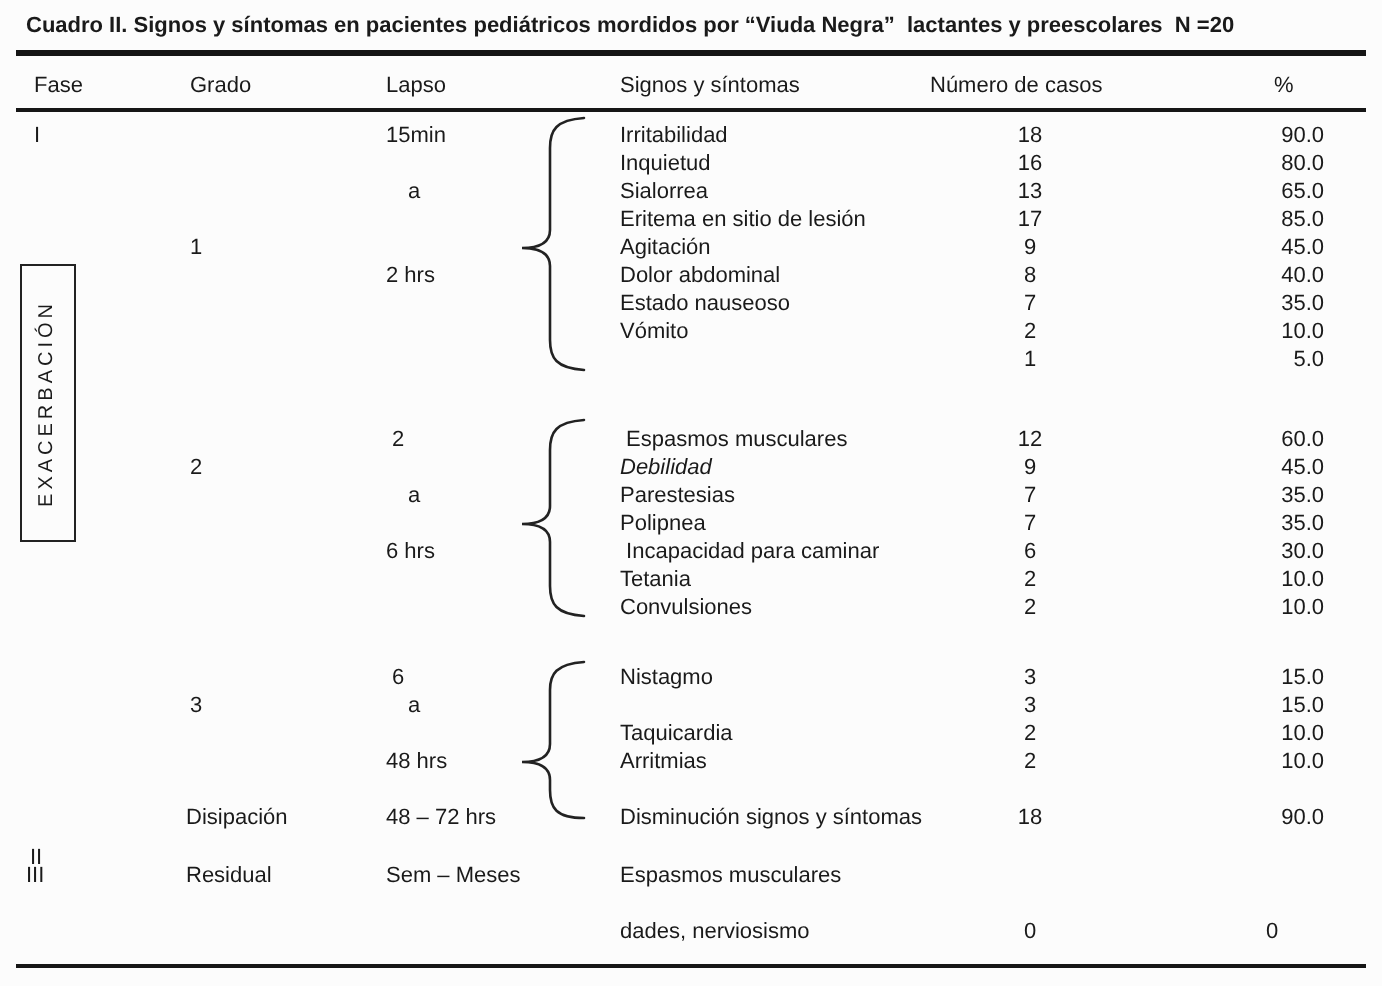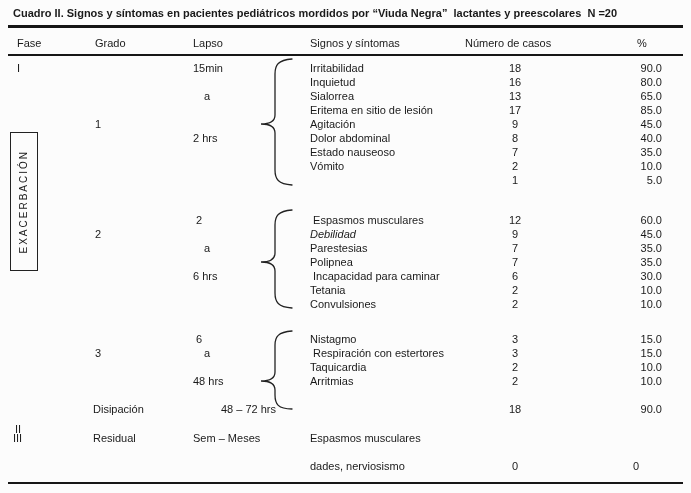--- a/index.html
+++ b/index.html
@@ -57,21 +57,21 @@
 
   <div class="c" style="left:193px;top:63px;">15min</div>
   <div class="c" style="left:204px;top:91px;">a</div>
   <div class="c" style="left:193px;top:133px;">2 hrs</div>
   <div class="c" style="left:196px;top:215px;">2</div>
   <div class="c" style="left:204px;top:243px;">a</div>
   <div class="c" style="left:193px;top:271px;">6 hrs</div>
   <div class="c" style="left:196px;top:334px;">6</div>
   <div class="c" style="left:204px;top:348px;">a</div>
   <div class="c" style="left:193px;top:376px;">48 hrs</div>
-  <div class="c" style="left:193px;top:404px;margin-left:28px;">48 – 72 hrs</div>
+  <div class="c" style="left:193px;top:404px;">48 – 72 hrs</div>
   <div class="c" style="left:193px;top:433px;">Sem – Meses</div>
 
   <svg class="brace" style="left:248px;top:57px;" width="48" height="130" viewBox="0 0 48 130">
     <path d="M 44 2 C 30 3 27 8 27 17 L 27 58 C 27 63 24 67 13 67 C 24 67 27 71 27 76 L 27 113 C 27 122 30 127 44 128" stroke="#222" stroke-width="1.3" fill="none" stroke-linecap="round"></path>
   </svg>
   <svg class="brace" style="left:248px;top:208px;" width="48" height="102" viewBox="0 0 48 102">
     <path d="M 44 2 C 30 3 27 8 27 17 L 27 45 C 27 50 24 54 13 54 C 24 54 27 58 27 63 L 27 85 C 27 94 30 99 44 100" stroke="#222" stroke-width="1.3" fill="none" stroke-linecap="round"></path>
   </svg>
   <svg class="brace" style="left:248px;top:329px;" width="48" height="82" viewBox="0 0 48 82">
     <path d="M 44 2 C 30 3 27 8 27 16 L 27 43 C 27 48 24 52 13 52 C 24 52 27 56 27 61 L 27 66 C 27 75 30 80 44 80" stroke="#222" stroke-width="1.3" fill="none" stroke-linecap="round"></path>
@@ -122,30 +122,30 @@
   <div class="c sym" style="top:285px;">Tetania</div>
   <div class="c cases" style="top:285px;">2</div>
   <div class="c pct" style="top:285px;">10.0</div>
   <div class="c sym" style="top:299px;">Convulsiones</div>
   <div class="c cases" style="top:299px;">2</div>
   <div class="c pct" style="top:299px;">10.0</div>
 
   <div class="c sym" style="top:334px;">Nistagmo</div>
   <div class="c cases" style="top:334px;">3</div>
   <div class="c pct" style="top:334px;">15.0</div>
-  <div class="c sym" style="top:348px;"> Respiración con estertores</div>
   <div class="c cases" style="top:348px;">3</div>
   <div class="c pct" style="top:348px;">15.0</div>
   <div class="c sym" style="top:362px;">Taquicardia</div>
   <div class="c cases" style="top:362px;">2</div>
   <div class="c pct" style="top:362px;">10.0</div>
   <div class="c sym" style="top:376px;">Arritmias</div>
   <div class="c cases" style="top:376px;">2</div>
   <div class="c pct" style="top:376px;">10.0</div>
 
+  <div class="c sym" style="top:404px;">Disminución signos y síntomas</div>
   <div class="c cases" style="top:404px;">18</div>
   <div class="c pct" style="top:404px;">90.0</div>
 
   <div class="c sym" style="top:433px;">Espasmos musculares</div>
   <div class="c sym" style="top:461px;">dades, nerviosismo</div>
   <div class="c cases" style="top:461px;">0</div>
   <div class="c" style="left:633px;top:461px;">0</div>
 
   <div class="rule" style="top:482px;height:2px;"></div>
 

